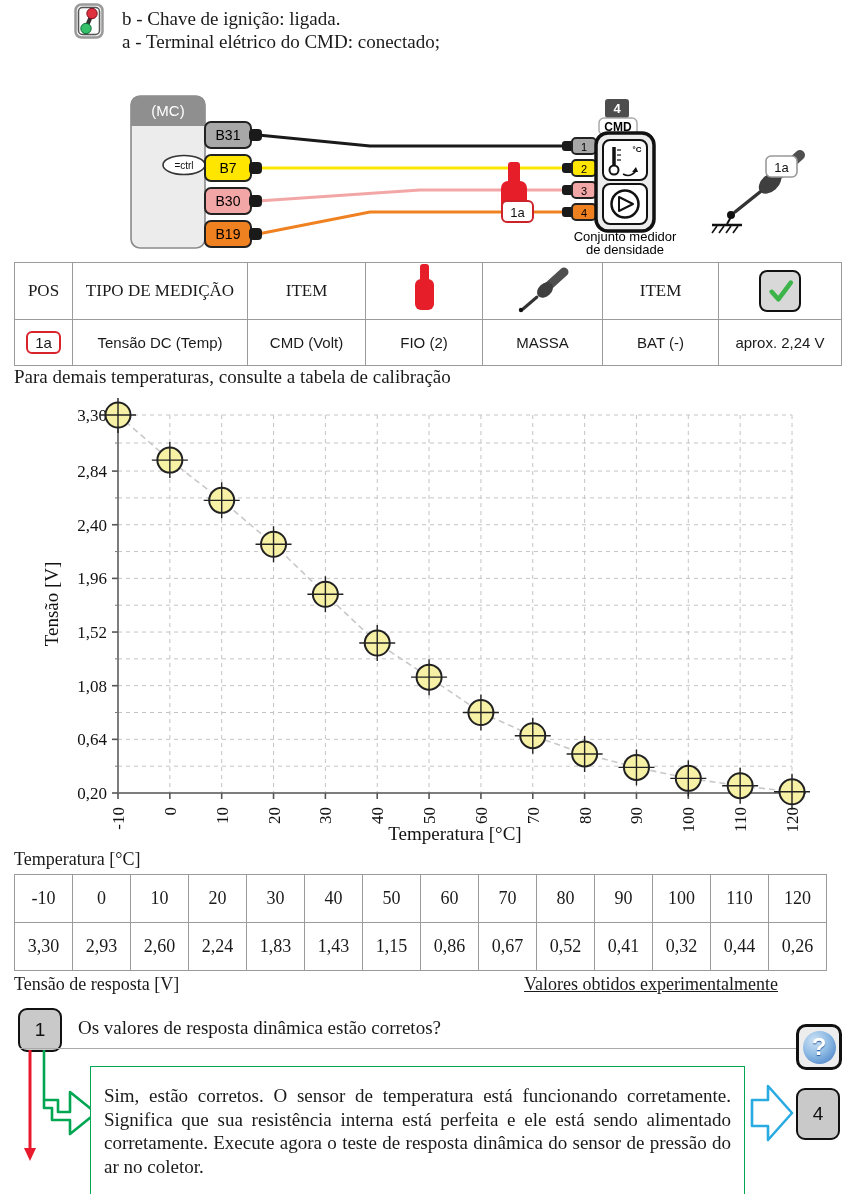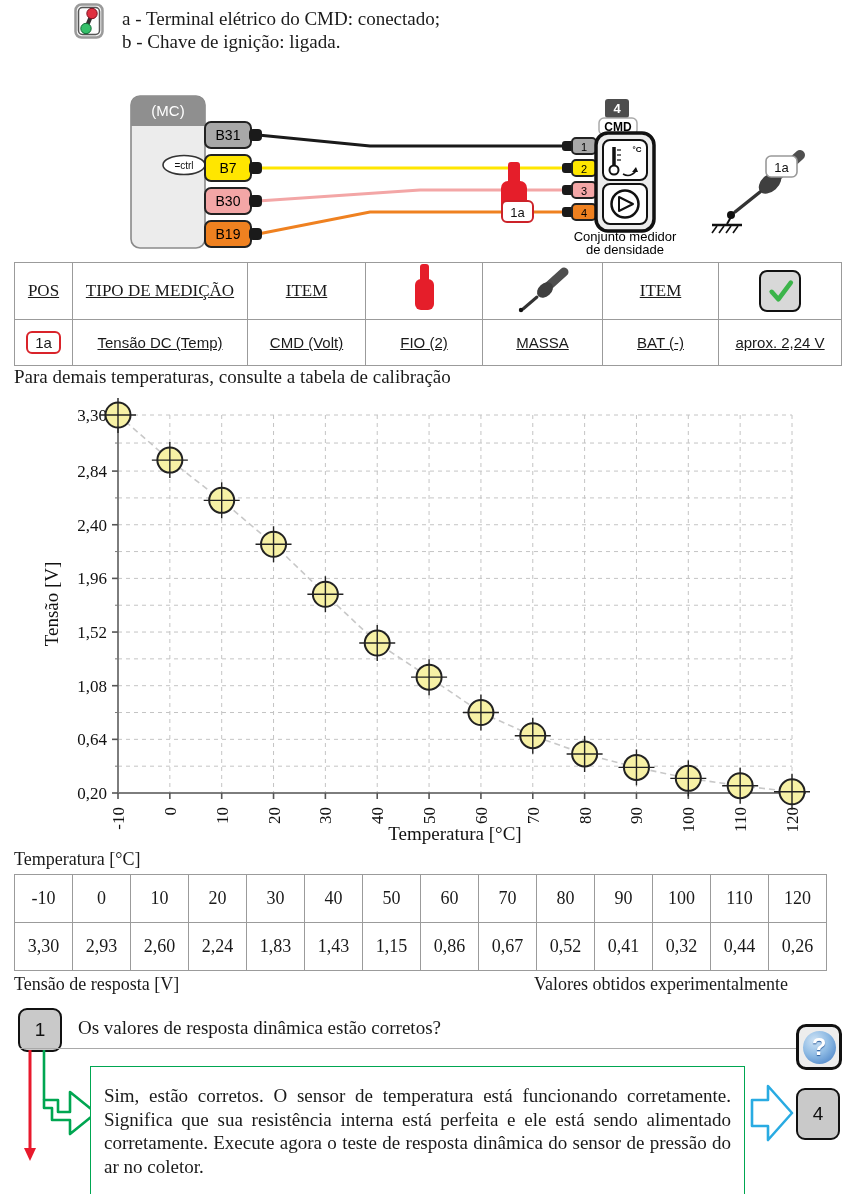--- a/index.html
+++ b/index.html
@@ -6,21 +6,21 @@
   .page{position:relative;width:854px;height:1194px;background:#fff;overflow:hidden;
         font-family:"Liberation Serif",serif;color:#1a1a1a;}
   .abs{position:absolute;}
   .sans{font-family:"Liberation Sans",sans-serif;}
 
   
   .cond-line{font-size:19px;line-height:23px;white-space:nowrap;}
 
   
   table.mtable{border-collapse:collapse;table-layout:fixed;}
-  table.mtable th,table.mtable td{border:1.4px solid #9b9b9b;text-align:center;vertical-align:middle;padding:0;text-decoration:underline;}
+  table.mtable th,table.mtable td{border:1.4px solid #9b9b9b;text-align:center;vertical-align:middle;padding:0;}
   table.mtable th{font-weight:normal;font-size:17px;height:56px;}
   table.mtable td{height:45px;font-family:"Liberation Sans",sans-serif;font-size:15px;}
   .pos-chip{display:inline-block;border:2px solid #d9232a;border-radius:6px;padding:1px 7px;
             font-family:"Liberation Sans",sans-serif;font-size:15px;background:#fff;}
   .check-box{display:inline-flex;align-items:center;justify-content:center;width:38px;height:38px;
              background:#d8d8d8;border:2.5px solid #111;border-radius:8px;}
 
   
   table.ctable{border-collapse:collapse;table-layout:fixed;}
   table.ctable td{border:1.4px solid #9b9b9b;width:55px;height:45px;text-align:center;
@@ -53,22 +53,22 @@
 <div class="page">
 
   <svg class="abs" style="left:74px;top:3px;" width="30" height="36" viewBox="0 0 30 36">
     <rect x="1.5" y="1.5" width="27" height="33" rx="6" fill="#f2f2f2" stroke="#9a9a9a" stroke-width="2.5"></rect>
     <rect x="4.5" y="4.5" width="21" height="27" rx="4" fill="#fdfdfd" stroke="#555" stroke-width="1.5"></rect>
     <line x1="18" y1="11" x2="12" y2="25" stroke="#333" stroke-width="4"></line>
     <circle cx="18" cy="10.5" r="5.2" fill="#e03040" stroke="#7c1020" stroke-width="1"></circle>
     <circle cx="12" cy="25.5" r="5.2" fill="#35c06a" stroke="#126b36" stroke-width="1"></circle>
   </svg>
   <div class="abs" style="left:122px;top:7px;">
+    <div class="cond-line">b - Chave de ignição: ligada.</div>
     <div class="cond-line">a - Terminal elétrico do CMD: conectado;</div>
-    <div class="cond-line">b - Chave de ignição: ligada.</div>
   </div>
 
   <svg class="abs" style="left:0;top:88px;" width="854" height="174" viewBox="0 0 854 174">
 
     <g>
       <rect x="131" y="8" width="74" height="152" rx="9" fill="#ececec" stroke="#8a8a8a" stroke-width="1.6"></rect>
       <path d="M131,38 v-21 a9,9 0 0 1 9,-9 h56 a9,9 0 0 1 9,9 v21 z" fill="#8f8f8f"></path>
       <text x="168" y="28" font-size="15" fill="#fff" text-anchor="middle">(MC)</text>
       <ellipse cx="184" cy="77" rx="21" ry="9.5" fill="#fff" stroke="#333" stroke-width="1.6"></ellipse>
       <text x="184" y="81" font-size="10" text-anchor="middle" fill="#111">=ctrl</text>
@@ -378,21 +378,21 @@
           <td>0,67</td>
           <td>0,52</td>
           <td>0,41</td>
           <td>0,32</td>
           <td>0,44</td>
           <td>0,26</td>
         </tr>
   </tbody>
     </table>
   <div class="abs small-label" style="left:14px;top:974px;">Tensão de resposta [V]</div>
-  <div class="abs small-label" style="right:66px;top:974px;">Valores obtidos experimentalmente</div>
+  <div class="abs small-label" style="right:76px;top:974px;text-decoration:underline;">Valores obtidos experimentalmente</div>
 
   <div class="abs num-badge" style="left:18px;top:1008px;width:40px;height:40px;">
     <span>1</span>
   </div>
   <div class="abs question-text" style="left:78px;top:1017px;">Os valores de resposta dinâmica estão corretos?</div>
   <div class="abs hline" style="left:20px;top:1048px;width:776px;"></div>
   <div class="abs help-outer" style="left:796px;top:1024px;">
     <div class="help-inner">
       <span class="help-q">?</span>
     </div>

